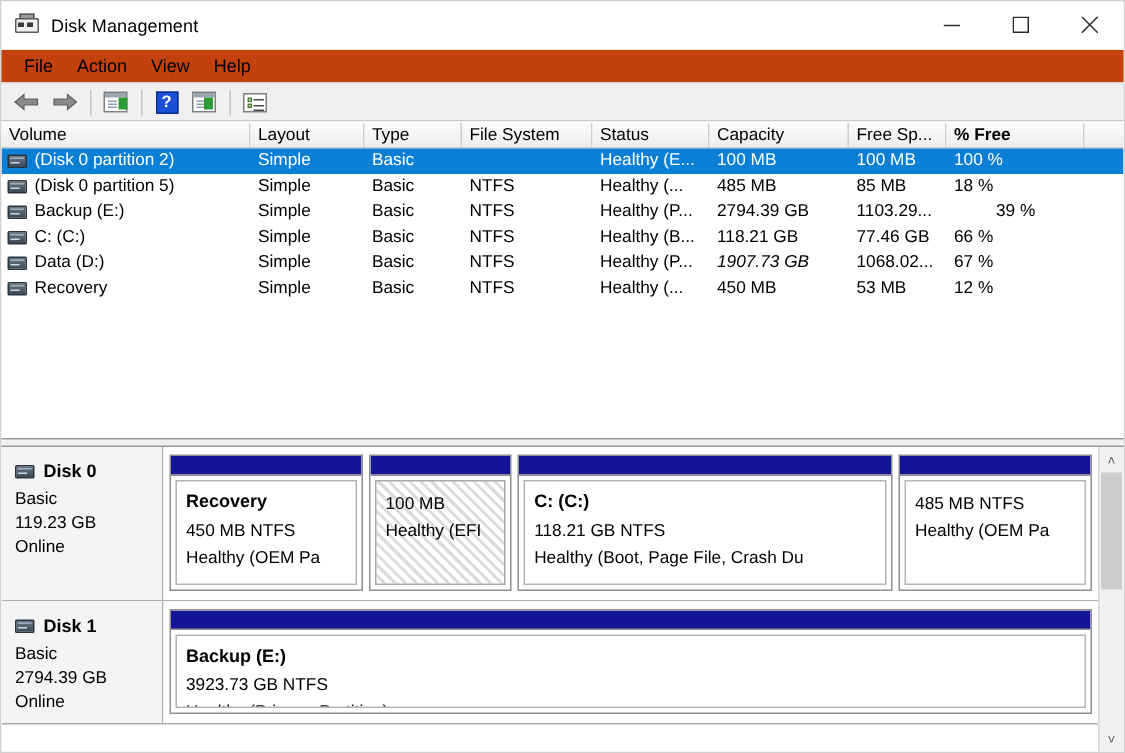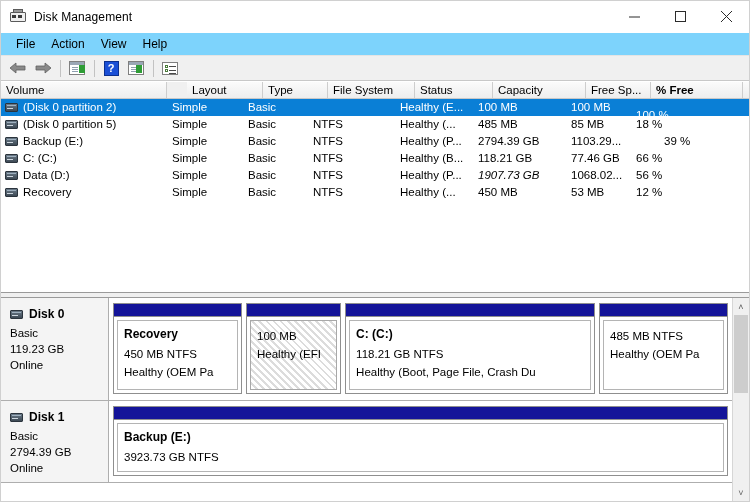--- a/index.html
+++ b/index.html
@@ -56,21 +56,21 @@
     display: flex; align-items: center; justify-content: center;
     color: #2b2b2b; font-size: 12px;
   }
   .win-btn svg { display: block; }
 
   
   .menubar {
     height: 22px; flex: 0 0 22px;
     display: flex; align-items: center;
     padding-left: 7px;
-    background: #7dd3fc;
+    background: #c2410c;
   }
   .menu-item {
     font-size: 12px; color: #000000;
     padding: 2px 8px 3px 8px;
   }
 
   
   .toolbar {
     height: 26px; flex: 0 0 26px;
     display: flex; align-items: center;
@@ -138,21 +138,21 @@
     padding: 2px 0 0 5px;
     border-right: 1px solid #cdcdcd;
     background: linear-gradient(#fbfbfb, #eeeeee);
     overflow: hidden; white-space: nowrap;
   }
   .vol-rows { flex: 1 1 auto; }
   .vrow {
     display: flex; height: 17px; align-items: center;
     font-size: 11.5px; color: #000000;
   }
-  .vrow.selected { background: #0a7fd6; color: #ffffff; }
+  .vrow.selected { background: #0a7fd6; color: #ffffff; align-items: flex-end; }
   .vcell {
     padding-left: 5px; overflow: hidden; white-space: nowrap;
     line-height: 17px;
   }
   .vcell.volname { display: flex; align-items: center; padding-left: 4px; }
   .drive-ico {
     width: 13px; height: 9px; flex: 0 0 13px; margin-right: 5px;
     background: linear-gradient(#6a7a88, #3d4954);
     border: 1px solid #2b343d; border-radius: 1px;
     position: relative;
@@ -349,21 +349,21 @@
         <div class="sq" style="top:6px;"></div>
           <div class="bar" style="top:7px;"></div>
         <div class="bar" style="top:10px;"></div>
       </div>
     </div>
   </div>
 
   <div class="vol-pane">
     <div class="vol-header" id="vol-header">
         <div class="vh-cell" style="width: 166px; flex: 0 0 166px;">Volume</div>
-        <div class="vh-cell" style="width: 76px; flex: 0 0 76px; margin-left: 20px;">Layout</div>
+        <div class="vh-cell" style="width: 76px; flex: 0 0 76px;">Layout</div>
         <div class="vh-cell" style="width: 65px; flex: 0 0 65px;">Type</div>
         <div class="vh-cell" style="width: 87px; flex: 0 0 87px;">File System</div>
         <div class="vh-cell" style="width: 78px; flex: 0 0 78px;">Status</div>
         <div class="vh-cell" style="width: 93px; flex: 0 0 93px;">Capacity</div>
         <div class="vh-cell" style="width: 65px; flex: 0 0 65px;">Free Sp...</div>
         <div class="vh-cell" style="width: 92px; flex: 0 0 92px; font-weight: bold;">% Free</div>
         <div class="vh-cell" style="width: 28px; flex: 0 0 28px;"></div>
       </div>
     <div class="vol-rows" id="vol-rows">
         <div class="vrow selected">
@@ -422,21 +422,21 @@
           <div class="vcell volname" style="width: 166px; flex: 0 0 166px;">
             <div class="drive-ico"></div>
             <span>Data (D:)</span>
           </div>
           <div class="vcell" style="width: 76px; flex: 0 0 76px;">Simple</div>
           <div class="vcell" style="width: 65px; flex: 0 0 65px;">Basic</div>
           <div class="vcell" style="width: 87px; flex: 0 0 87px;">NTFS</div>
           <div class="vcell" style="width: 78px; flex: 0 0 78px;">Healthy (P...</div>
           <div class="vcell" style="width: 93px; flex: 0 0 93px; font-style: italic;">1907.73 GB</div>
           <div class="vcell" style="width: 65px; flex: 0 0 65px;">1068.02...</div>
-          <div class="vcell" style="width: 92px; flex: 0 0 92px;">56 %</div>
+          <div class="vcell" style="width: 92px; flex: 0 0 92px;">67 %</div>
         </div>
         <div class="vrow">
           <div class="vcell volname" style="width: 166px; flex: 0 0 166px;">
             <div class="drive-ico"></div>
             <span>Recovery</span>
           </div>
           <div class="vcell" style="width: 76px; flex: 0 0 76px;">Simple</div>
           <div class="vcell" style="width: 65px; flex: 0 0 65px;">Basic</div>
           <div class="vcell" style="width: 87px; flex: 0 0 87px;">NTFS</div>
           <div class="vcell" style="width: 78px; flex: 0 0 78px;">Healthy (...</div>

